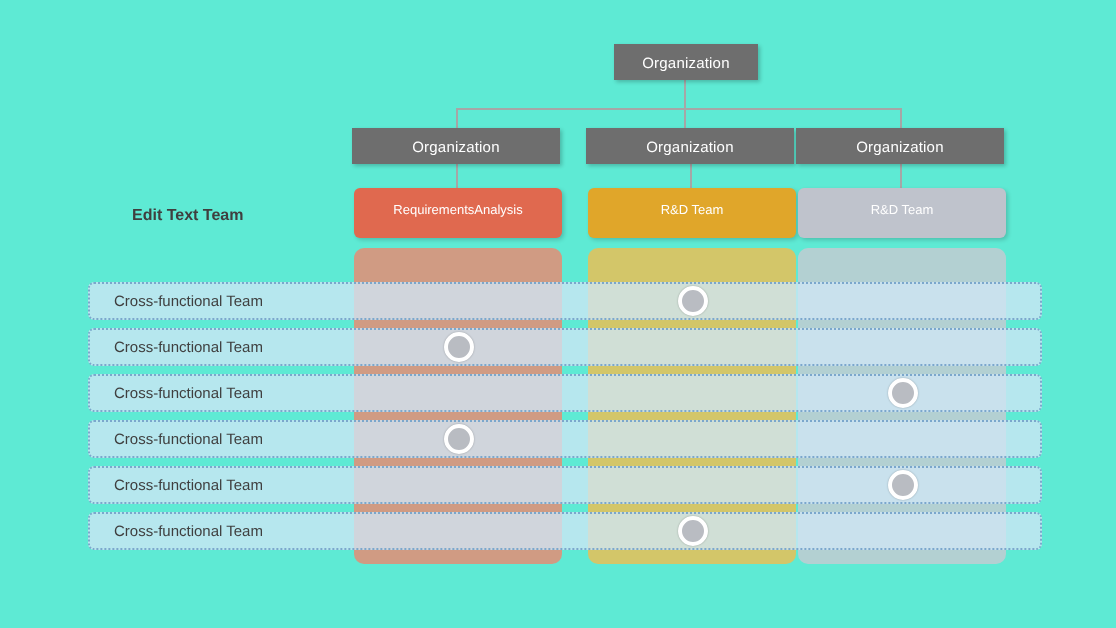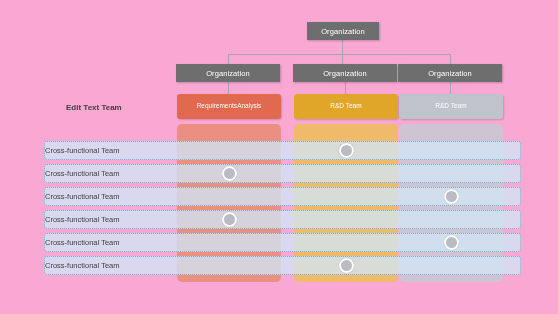--- a/index.html
+++ b/index.html
@@ -7,21 +7,21 @@
     padding: 0;
     background: #ffffff;
   }
   body {
     font-family: "Liberation Sans", sans-serif;
   }
   #slide {
     position: relative;
     width: 558px;
     height: 314px;
-    background: #f9a8d4;
+    background: #5eead4;
     overflow: hidden;
   }
 
   
   .org-box {
     position: absolute;
     background: #6e6e6e;
     color: #ffffff;
     font-size: 7.5px;
     display: flex;
@@ -96,20 +96,21 @@
     width: 477px;
     height: 19px;
     background: rgba(207, 229, 245, .78);
     border: 1px dotted #7ba7cc;
     border-radius: 3px;
     box-sizing: border-box;
     display: flex;
     align-items: center;
   }
   .team-row-label {
+    padding-left: 12px;
     font-size: 7.5px;
     color: #3f3f3f;
     white-space: nowrap;
   }
 
   
   .marker {
     position: absolute;
     width: 15px;
     height: 15px;

